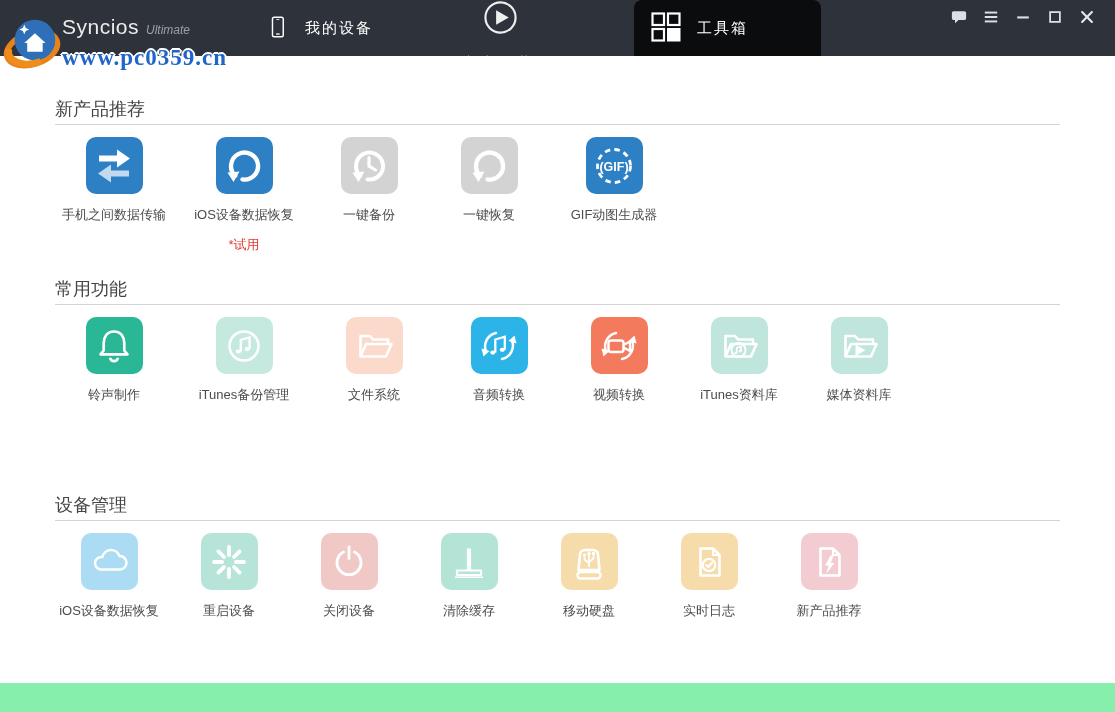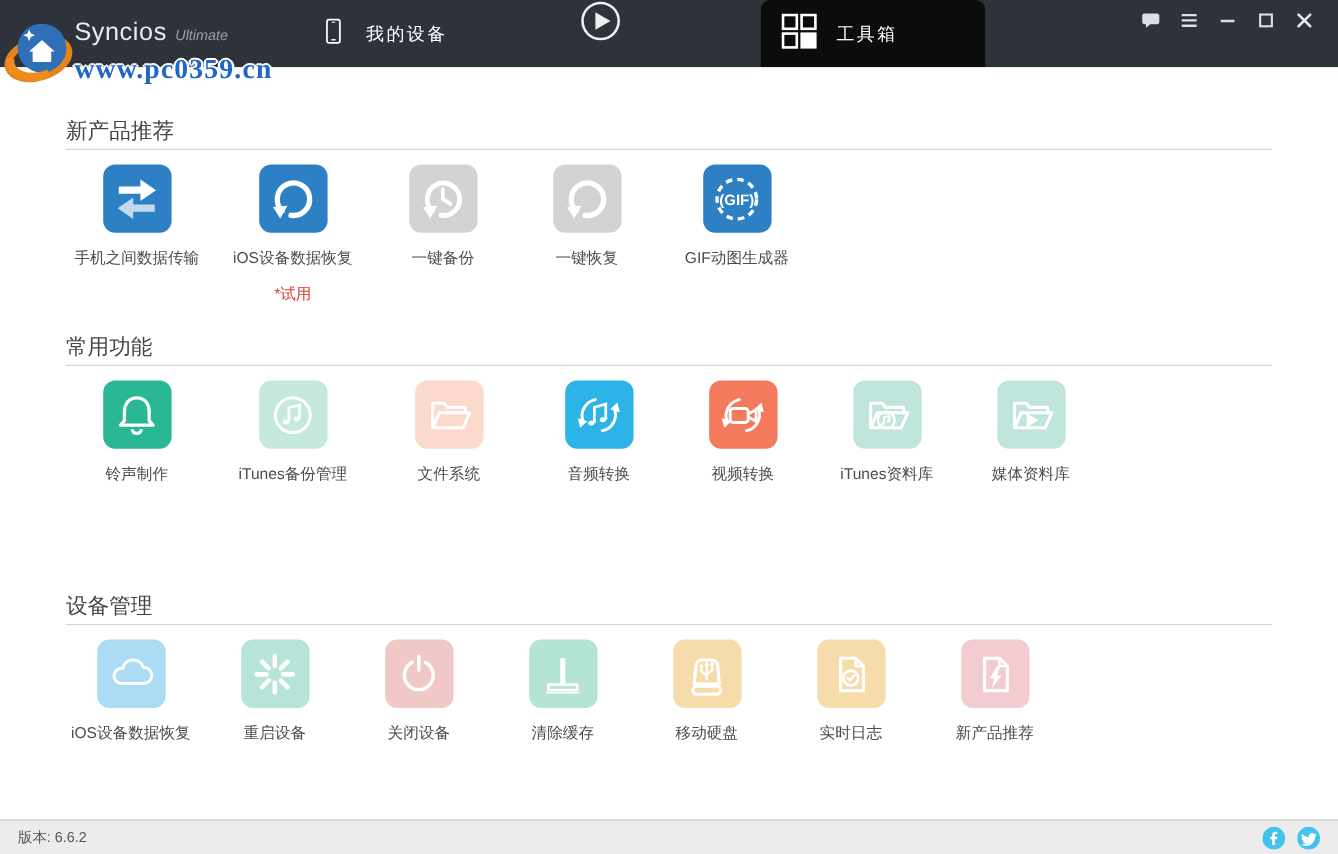--- a/index.html
+++ b/index.html
@@ -375,39 +375,20 @@
                 <polygon points="25.5,17.5 20,27.5 23.5,27.5 21.5,35.5 29.5,25 25.8,25 28.5,17.5" fill="#fff"></polygon>
               </svg>
           </div>
           <div class="lbl">新产品推荐</div>
         </div>
 
       </div>
     </section>
   </main>
 
-  <footer class="statusbar">
-    <span>版本: 6.6.2</span>
-    <span class="social">
-      <span class="soc">
-        <svg width="19" height="19" viewBox="0 0 20 20">
-            <circle cx="10" cy="10" r="10" fill="#41c3ee"></circle>
-            <path d="M11 16v-5h1.8l.3-2.2H11V7.4c0-.6.2-1 1-1h1.1V4.5c-.2 0-.9-.1-1.7-.1-1.7 0-2.8 1-2.8 2.9v1.5H7v2.2h1.6V16z" fill="#fff"></path>
-          </svg>
-      </span>
-      <span class="soc">
-        <svg width="19" height="19" viewBox="0 0 20 20">
-            <circle cx="10" cy="10" r="10" fill="#41c3ee"></circle>
-            <g transform="translate(3.2,4.2) scale(0.58)">
-              <path d="M23.9 4.6a10 10 0 0 1-2.8.8 5 5 0 0 0 2.2-2.7c-1 .6-2 1-3.1 1.2a4.9 4.9 0 0 0-8.4 4.5C7.7 8.1 4.1 6.1 1.6 3.2c-.4.7-.6 1.6-.6 2.5 0 1.7.9 3.2 2.2 4.1-.8 0-1.6-.2-2.2-.6v.1c0 2.4 1.7 4.4 3.9 4.8a5 5 0 0 1-2.2.1 4.9 4.9 0 0 0 4.6 3.4 9.9 9.9 0 0 1-6.1 2.1H0a14 14 0 0 0 7.6 2.2c9 0 14-7.5 14-14v-.6c1-.7 1.8-1.6 2.3-2.7z" fill="#fff"></path>
-            </g>
-          </svg>
-      </span>
-    </span>
-  </footer>
 
   <div class="watermark">
     <span class="wm-logo">
       <svg width="60" height="62" viewBox="0 0 62 64">
           <ellipse cx="30" cy="38" rx="27" ry="16" fill="none" stroke="#e8831c" stroke-width="6" transform="rotate(-18 30 38)"></ellipse>
           <circle cx="33" cy="29" r="21" fill="#2f6fb7"></circle>
           <path d="M25 41 V32 h-3 l11-10 11 10 h-3 v9 z" fill="#fff"></path>
           <path d="M22 13 l1.5 3.5 3.5 1.5 -3.5 1.5 -1.5 3.5 -1.5 -3.5 -3.5 -1.5 3.5 -1.5 z" fill="#fff"></path>
           <path d="M6 38 a27 17 -18 0 0 33 13" fill="none" stroke="#ef8c1e" stroke-width="7"></path>
         </svg>

